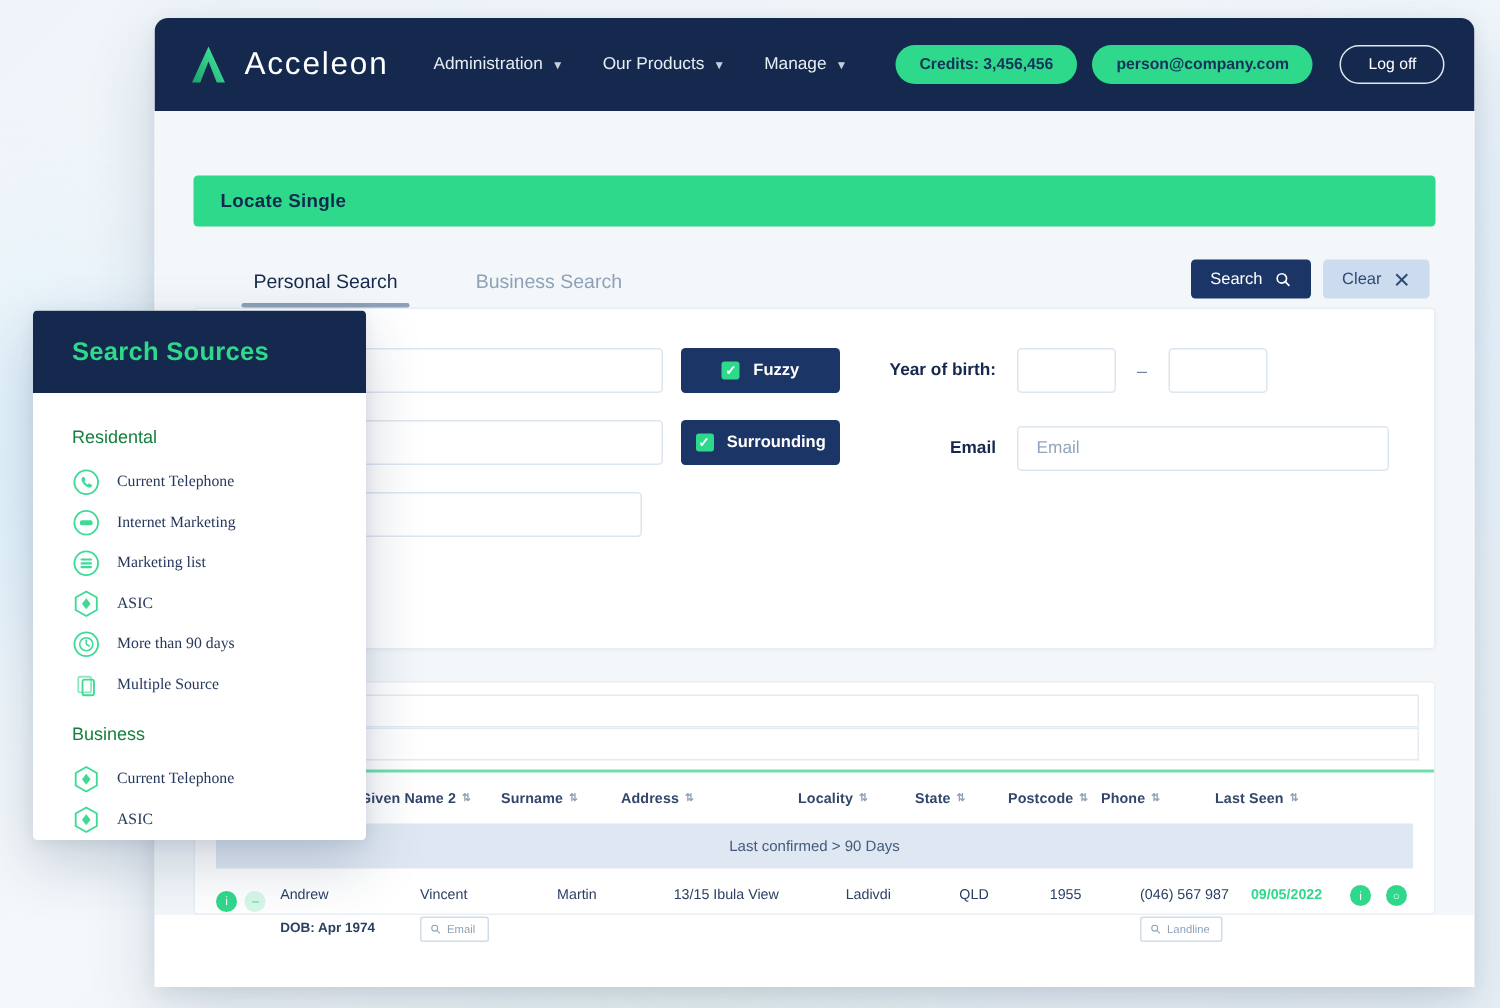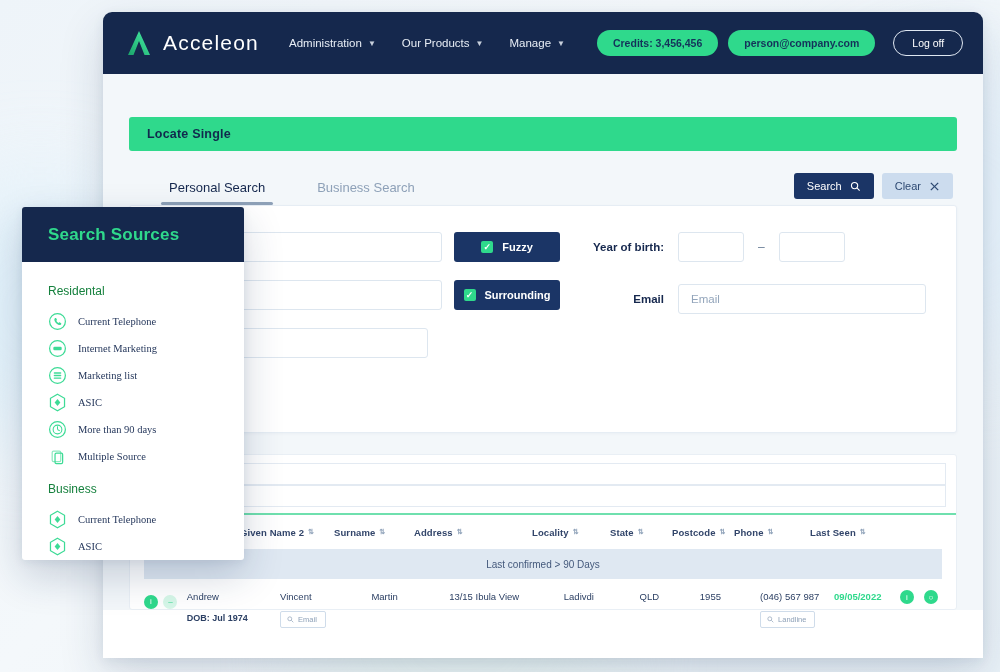--- a/index.html
+++ b/index.html
@@ -390,21 +390,21 @@
 
         <div class="trow">
           <div style="width:20px;padding-top:1px">
             <span class="circ-ico solid">i</span>
           </div>
           <div style="width:24px;padding-top:1px">
             <span class="circ-ico outline">–</span>
           </div>
           <div style="width:96px">
             <div class="td">Andrew</div>
-            <div class="dob">DOB: Jul 1974</div>
+            <div class="dob">DOB: Apr 1974</div>
           </div>
           <div style="width:94px">
             <div class="td">Vincent</div>
             <div class="tagbtn">
               <span>
                 <svg viewBox="0 0 10 10" width="7" height="7">
                   <circle cx="4" cy="4" r="2.8" fill="none" stroke="#8ea1b8" stroke-width="1"></circle>
                   <line x1="6.2" y1="6.2" x2="9" y2="9" stroke="#8ea1b8" stroke-width="1"></line>
                 </svg>
               </span>

